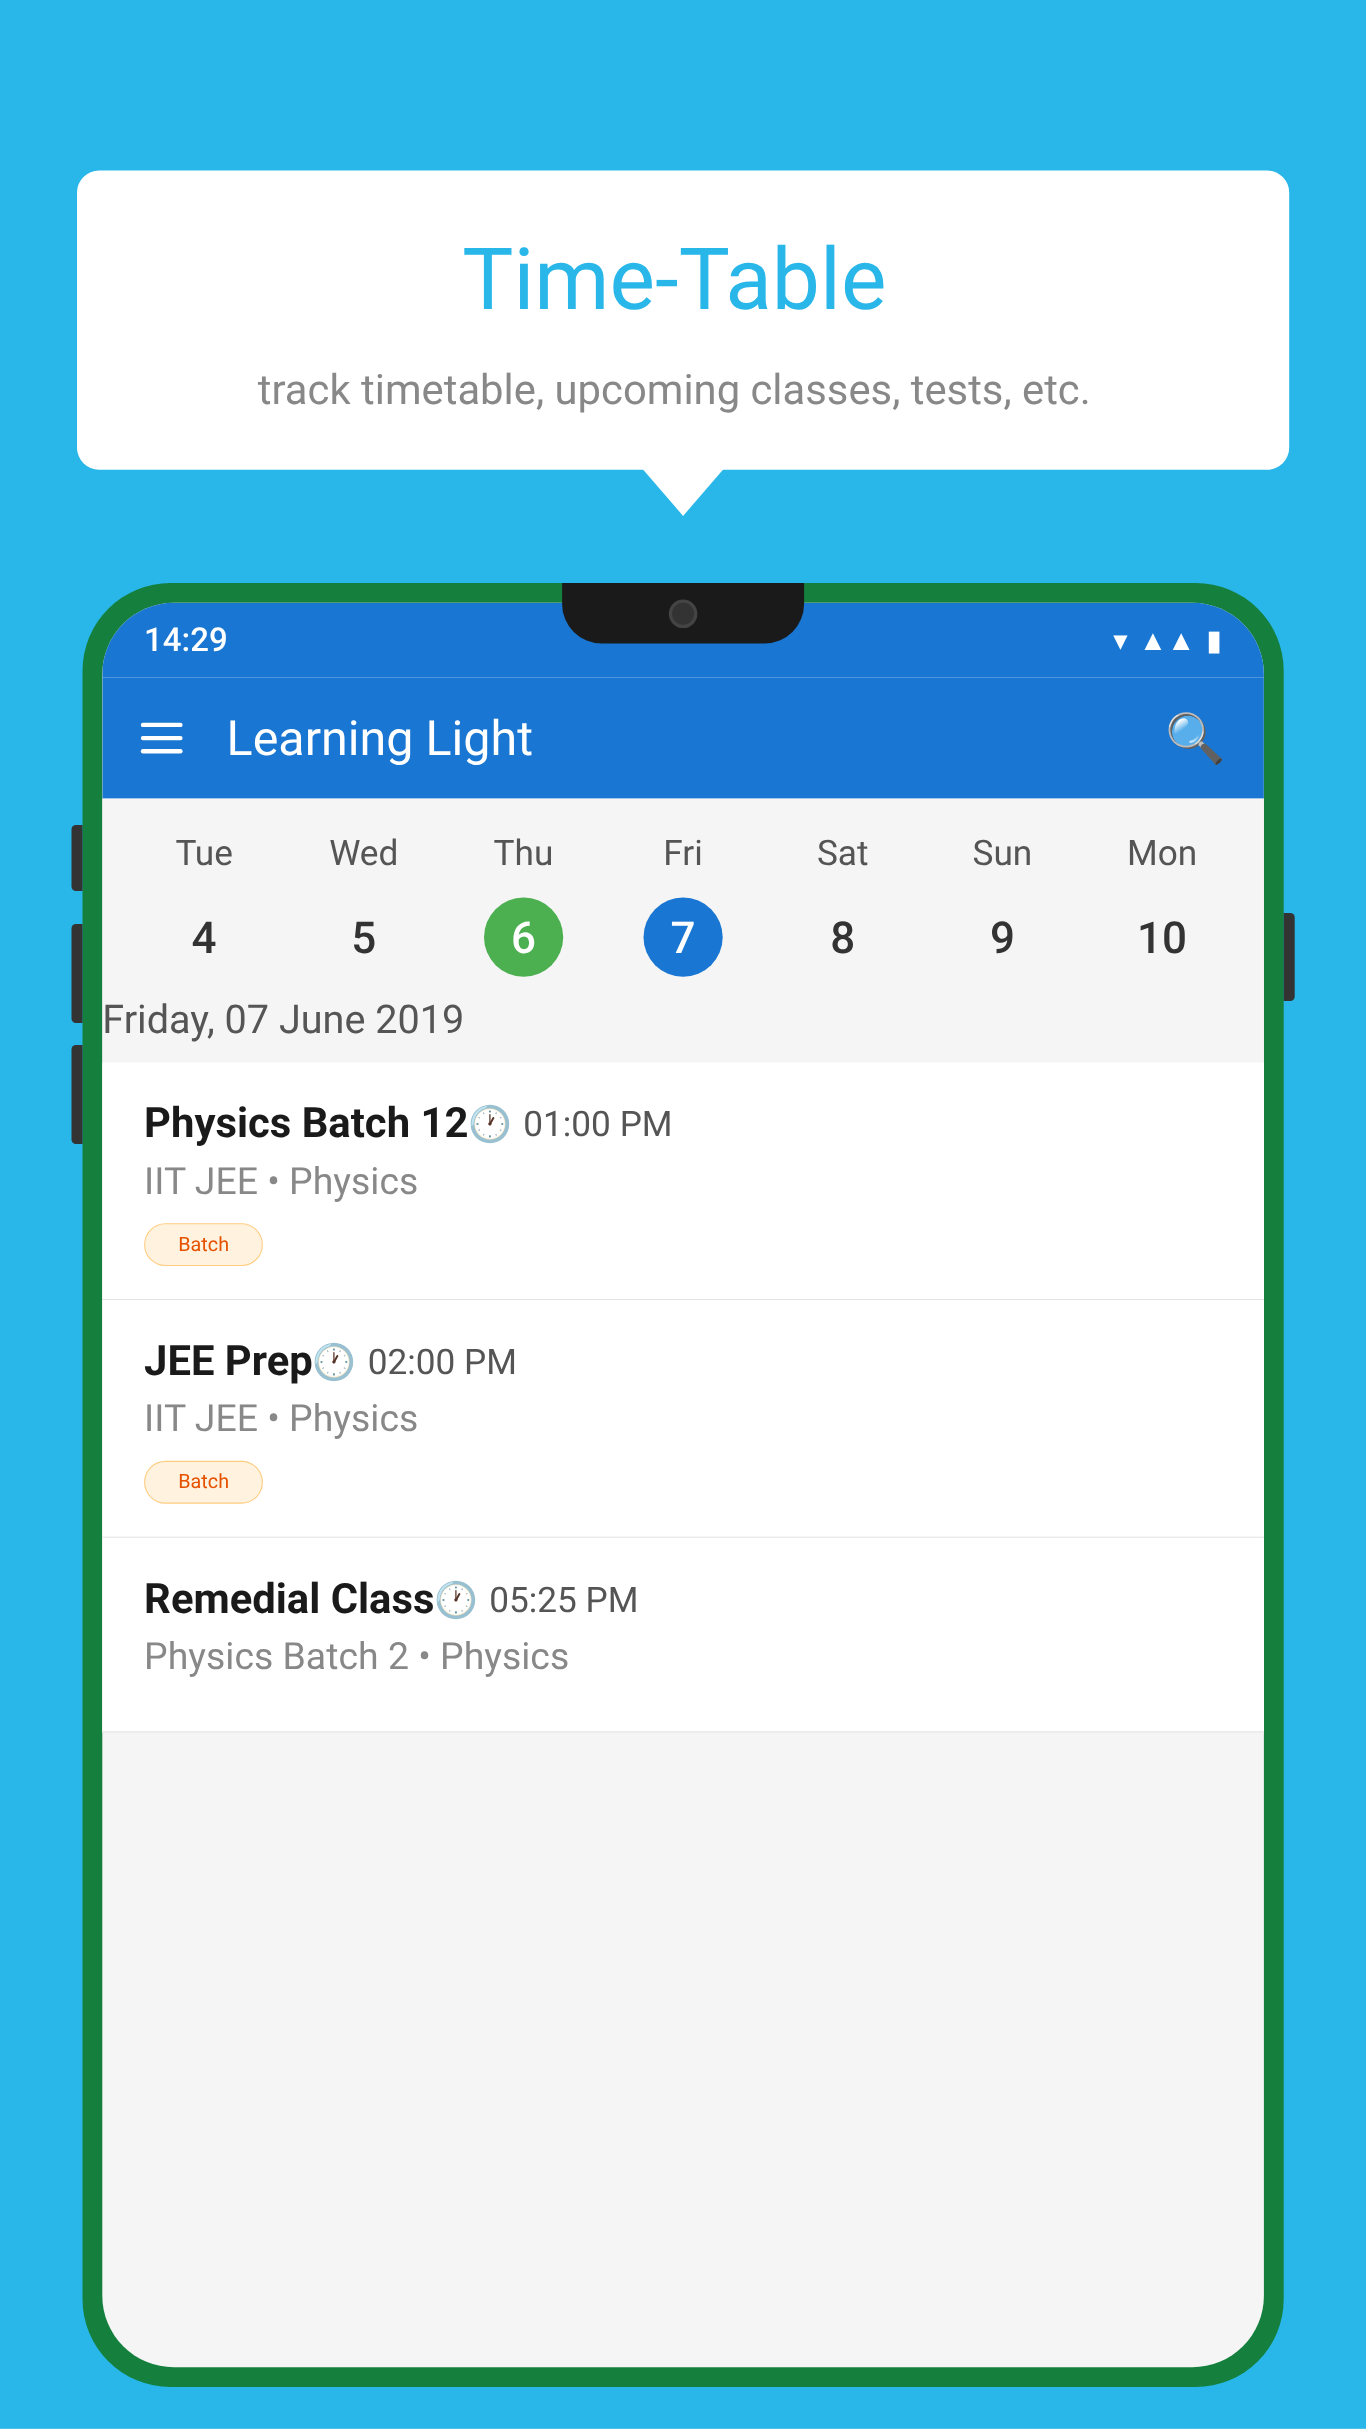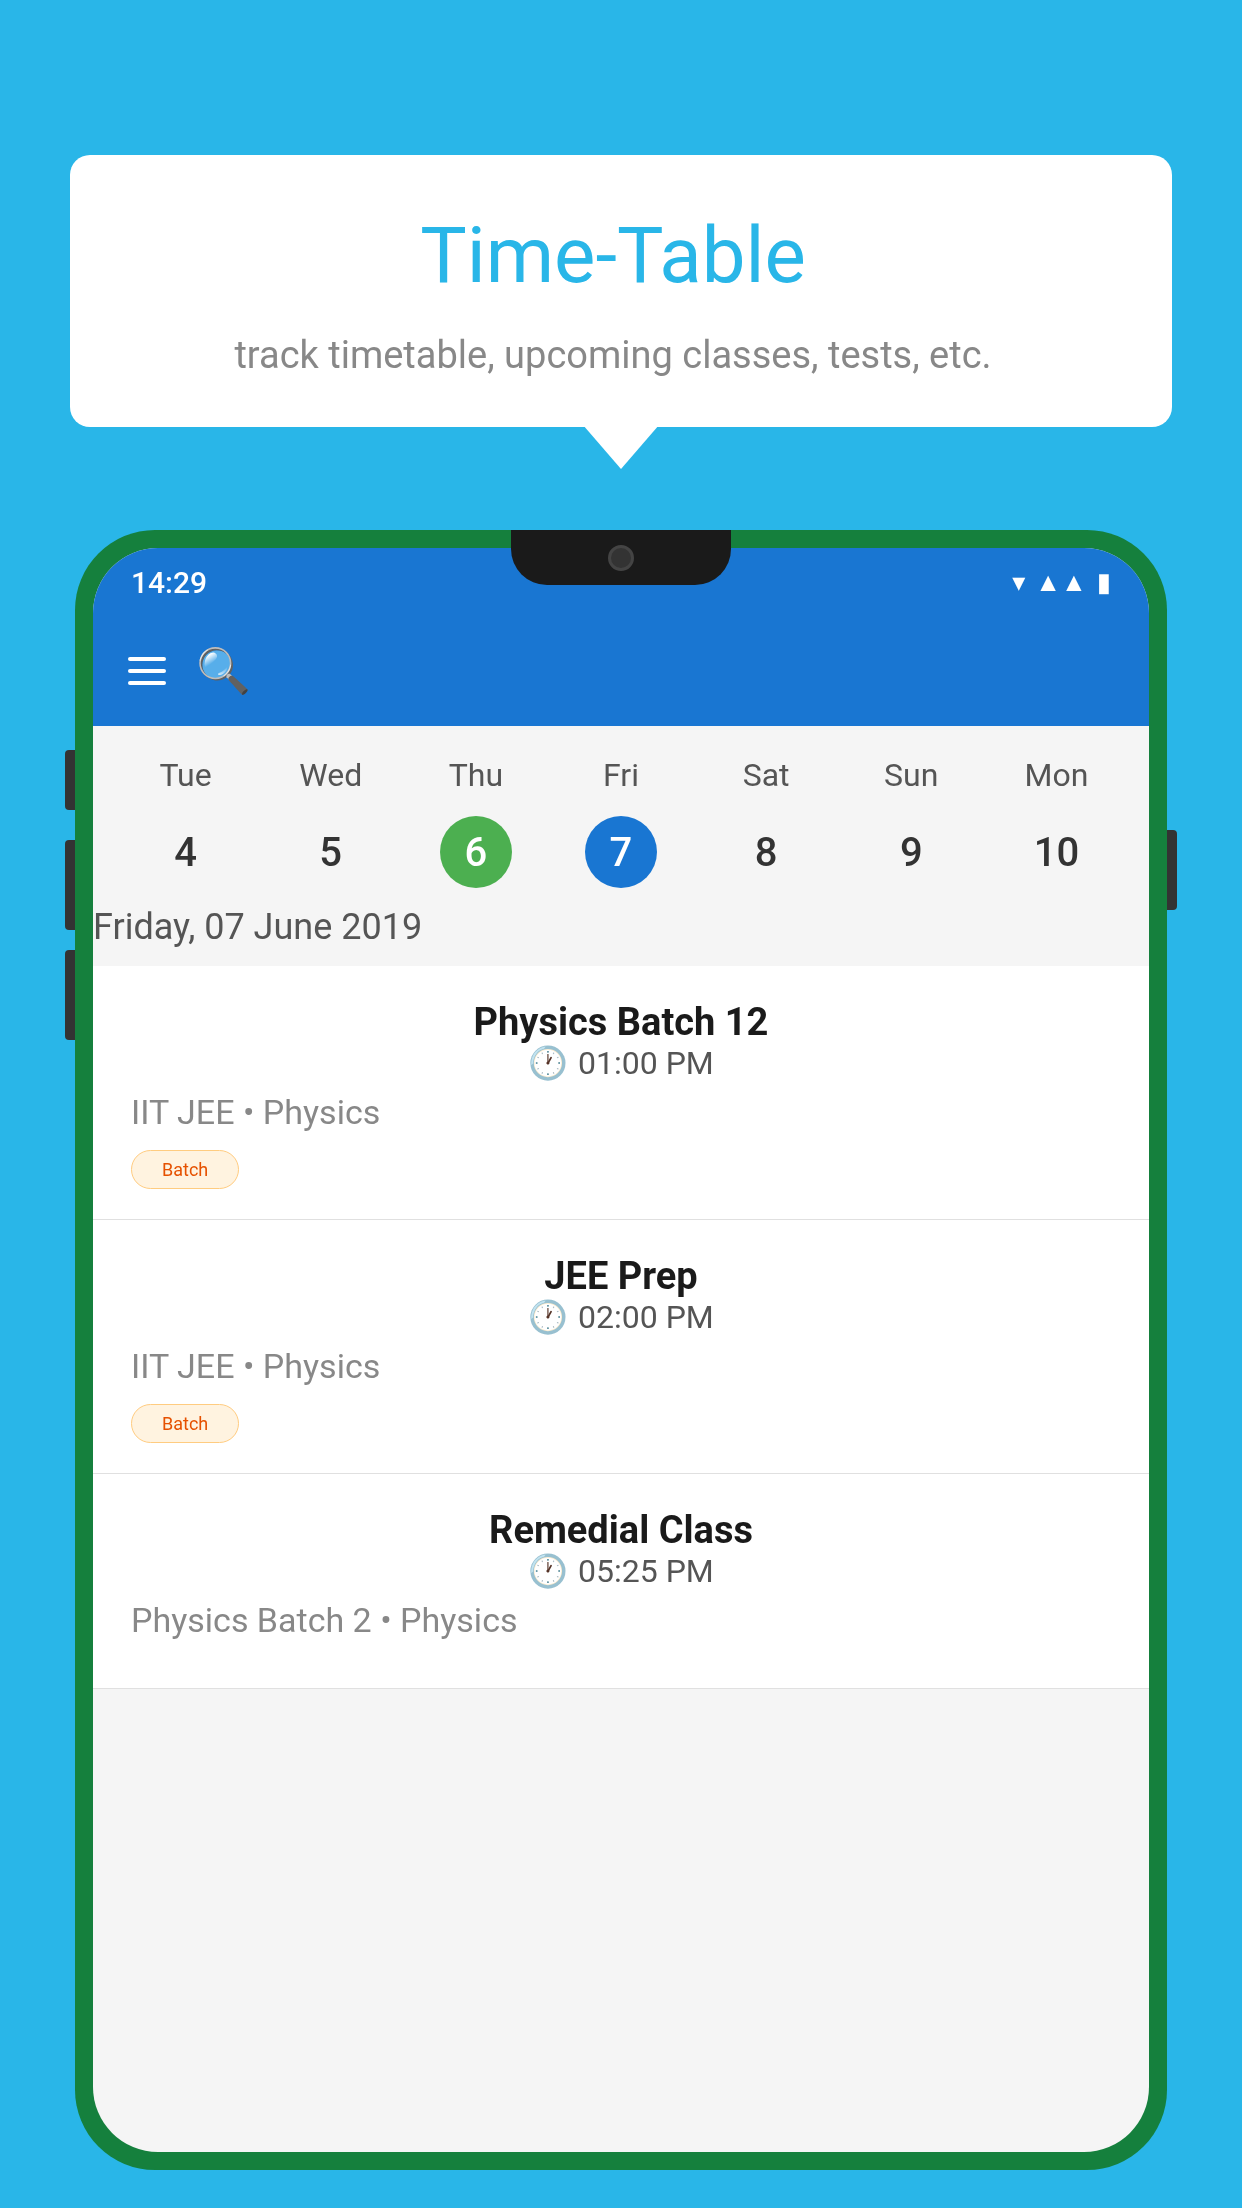--- a/index.html
+++ b/index.html
@@ -243,21 +243,20 @@
       background: white;
       padding: 34px 38px 30px 38px;
       border-bottom: 1px solid #e0e0e0;
     }
 
     .class-item-header {
       display: flex;
       justify-content: flex-start;
       align-items: center;
       margin-bottom: 10px;
-      flex-direction: column;
     }
 
     .class-name {
       font-size: 38px;
       font-weight: 700;
       color: #1a1a1a;
     }
 
     .class-time {
       display: flex;
@@ -362,20 +361,21 @@
           <span>▮</span>
         </div>
       </div>
 
       <div class="app-bar">
         <div class="hamburger-icon">
           <span></span>
           <span></span>
           <span></span>
         </div>
+        <div class="app-title">Learning Light</div>
         <div class="search-icon">🔍</div>
       </div>
 
       <div class="calendar-strip">
         <div class="day-headers">
           <div class="day-header">Tue</div>
           <div class="day-header">Wed</div>
           <div class="day-header">Thu</div>
           <div class="day-header">Fri</div>
           <div class="day-header">Sat</div>

